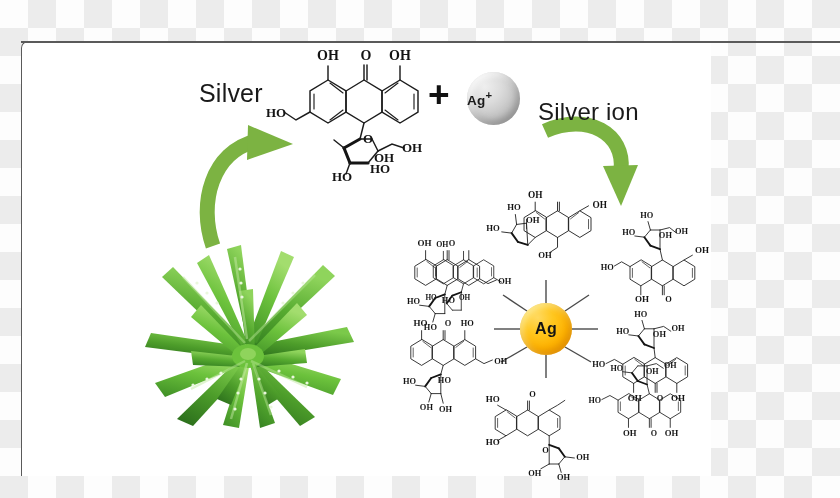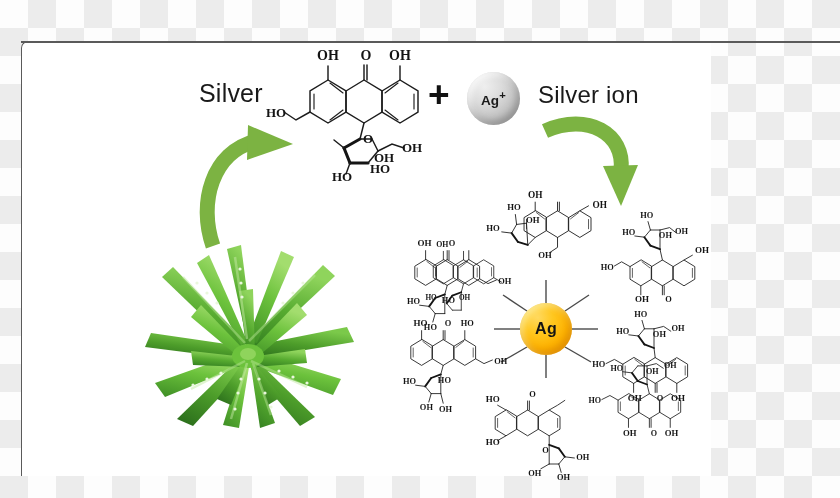--- a/index.html
+++ b/index.html
@@ -63,21 +63,21 @@
     color: #1a1a1a;
     font-weight: 400;
     white-space: nowrap;
   }
   #aloin-label {
     left: 199px; top: 79px;
     font-size: 25px;
     letter-spacing: 0.2px;
   }
   #silver-ion-label {
-    left: 538px; top: 81px;
+    left: 538px; top: 98px;
     font-size: 24px;
     letter-spacing: 0.2px;
   }
   #plus-sign {
     left: 428px; top: 74px;
     font-size: 37px;
     font-weight: 600;
     color: #111;
   }
 
@@ -86,21 +86,21 @@
     position: absolute;
     left: 467px; top: 72px;
     width: 53px; height: 53px;
     border-radius: 50%;
     background:
       radial-gradient(circle at 33% 27%, #efefef 0%, #dcdcdc 32%, #c3c3c3 62%, #a9a9a9 85%, #9a9a9a 100%);
     box-shadow: inset -3px -4px 7px rgba(120,120,120,0.55),
                 inset 3px 3px 6px rgba(255,255,255,0.85);
     display: flex;
     align-items: center;
-    justify-content: center;
+    justify-content: flex-start;
   }
   #silver-ion-sphere-text {
     font-size: 13.5px;
     font-weight: bold;
     color: #1a1a1a;
     letter-spacing: 0.2px;
   }
 
   
   #nanoparticle-sphere {

